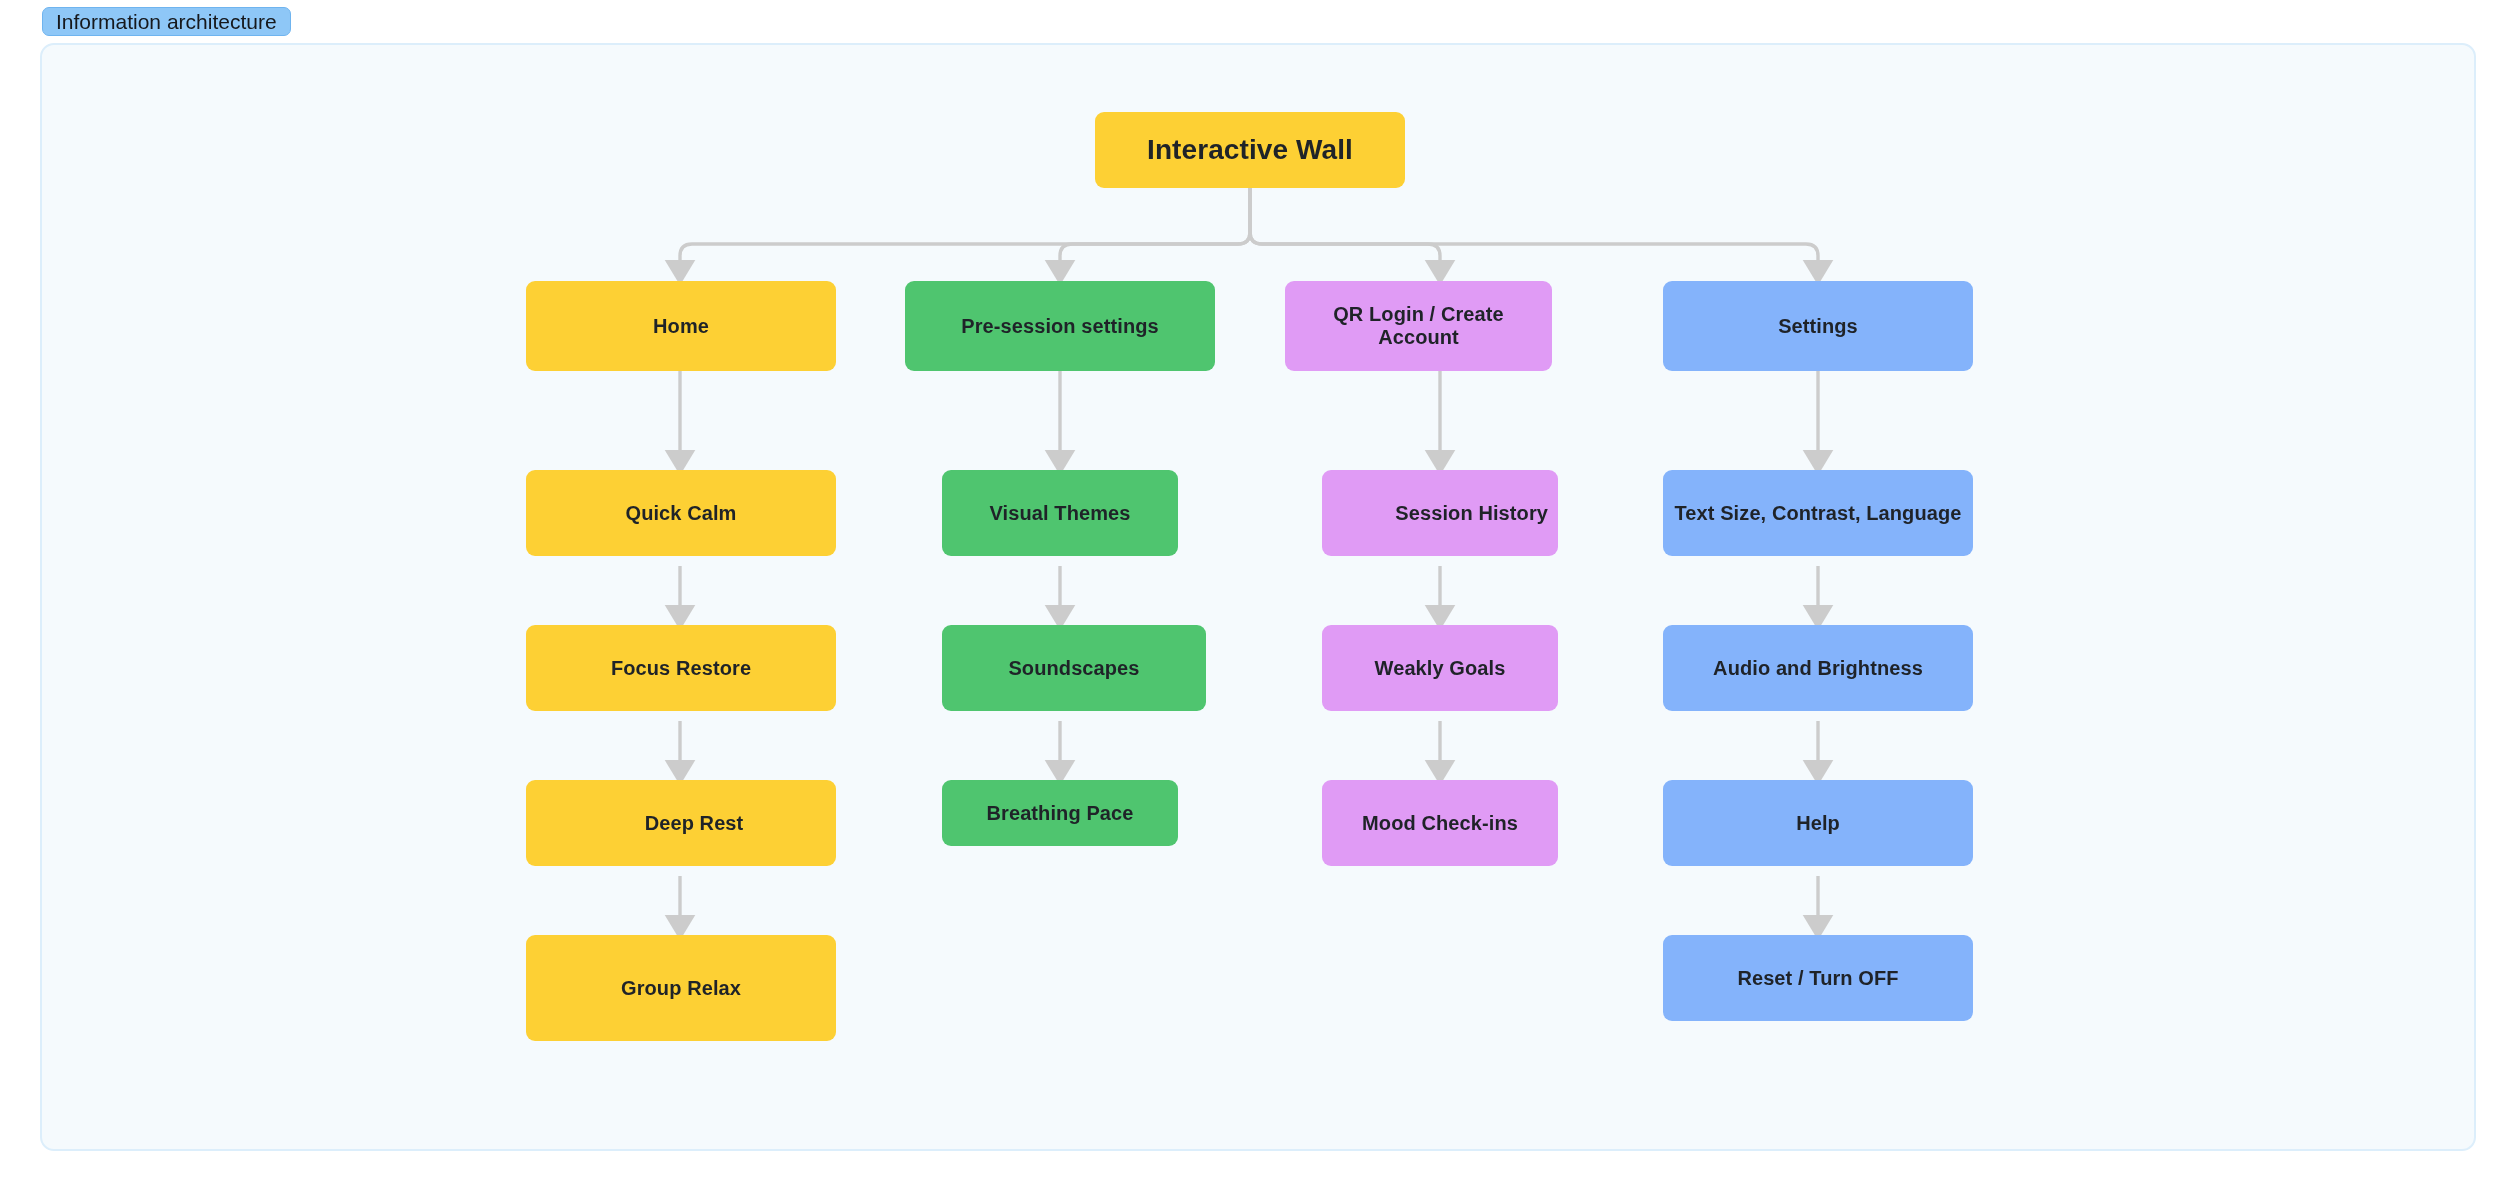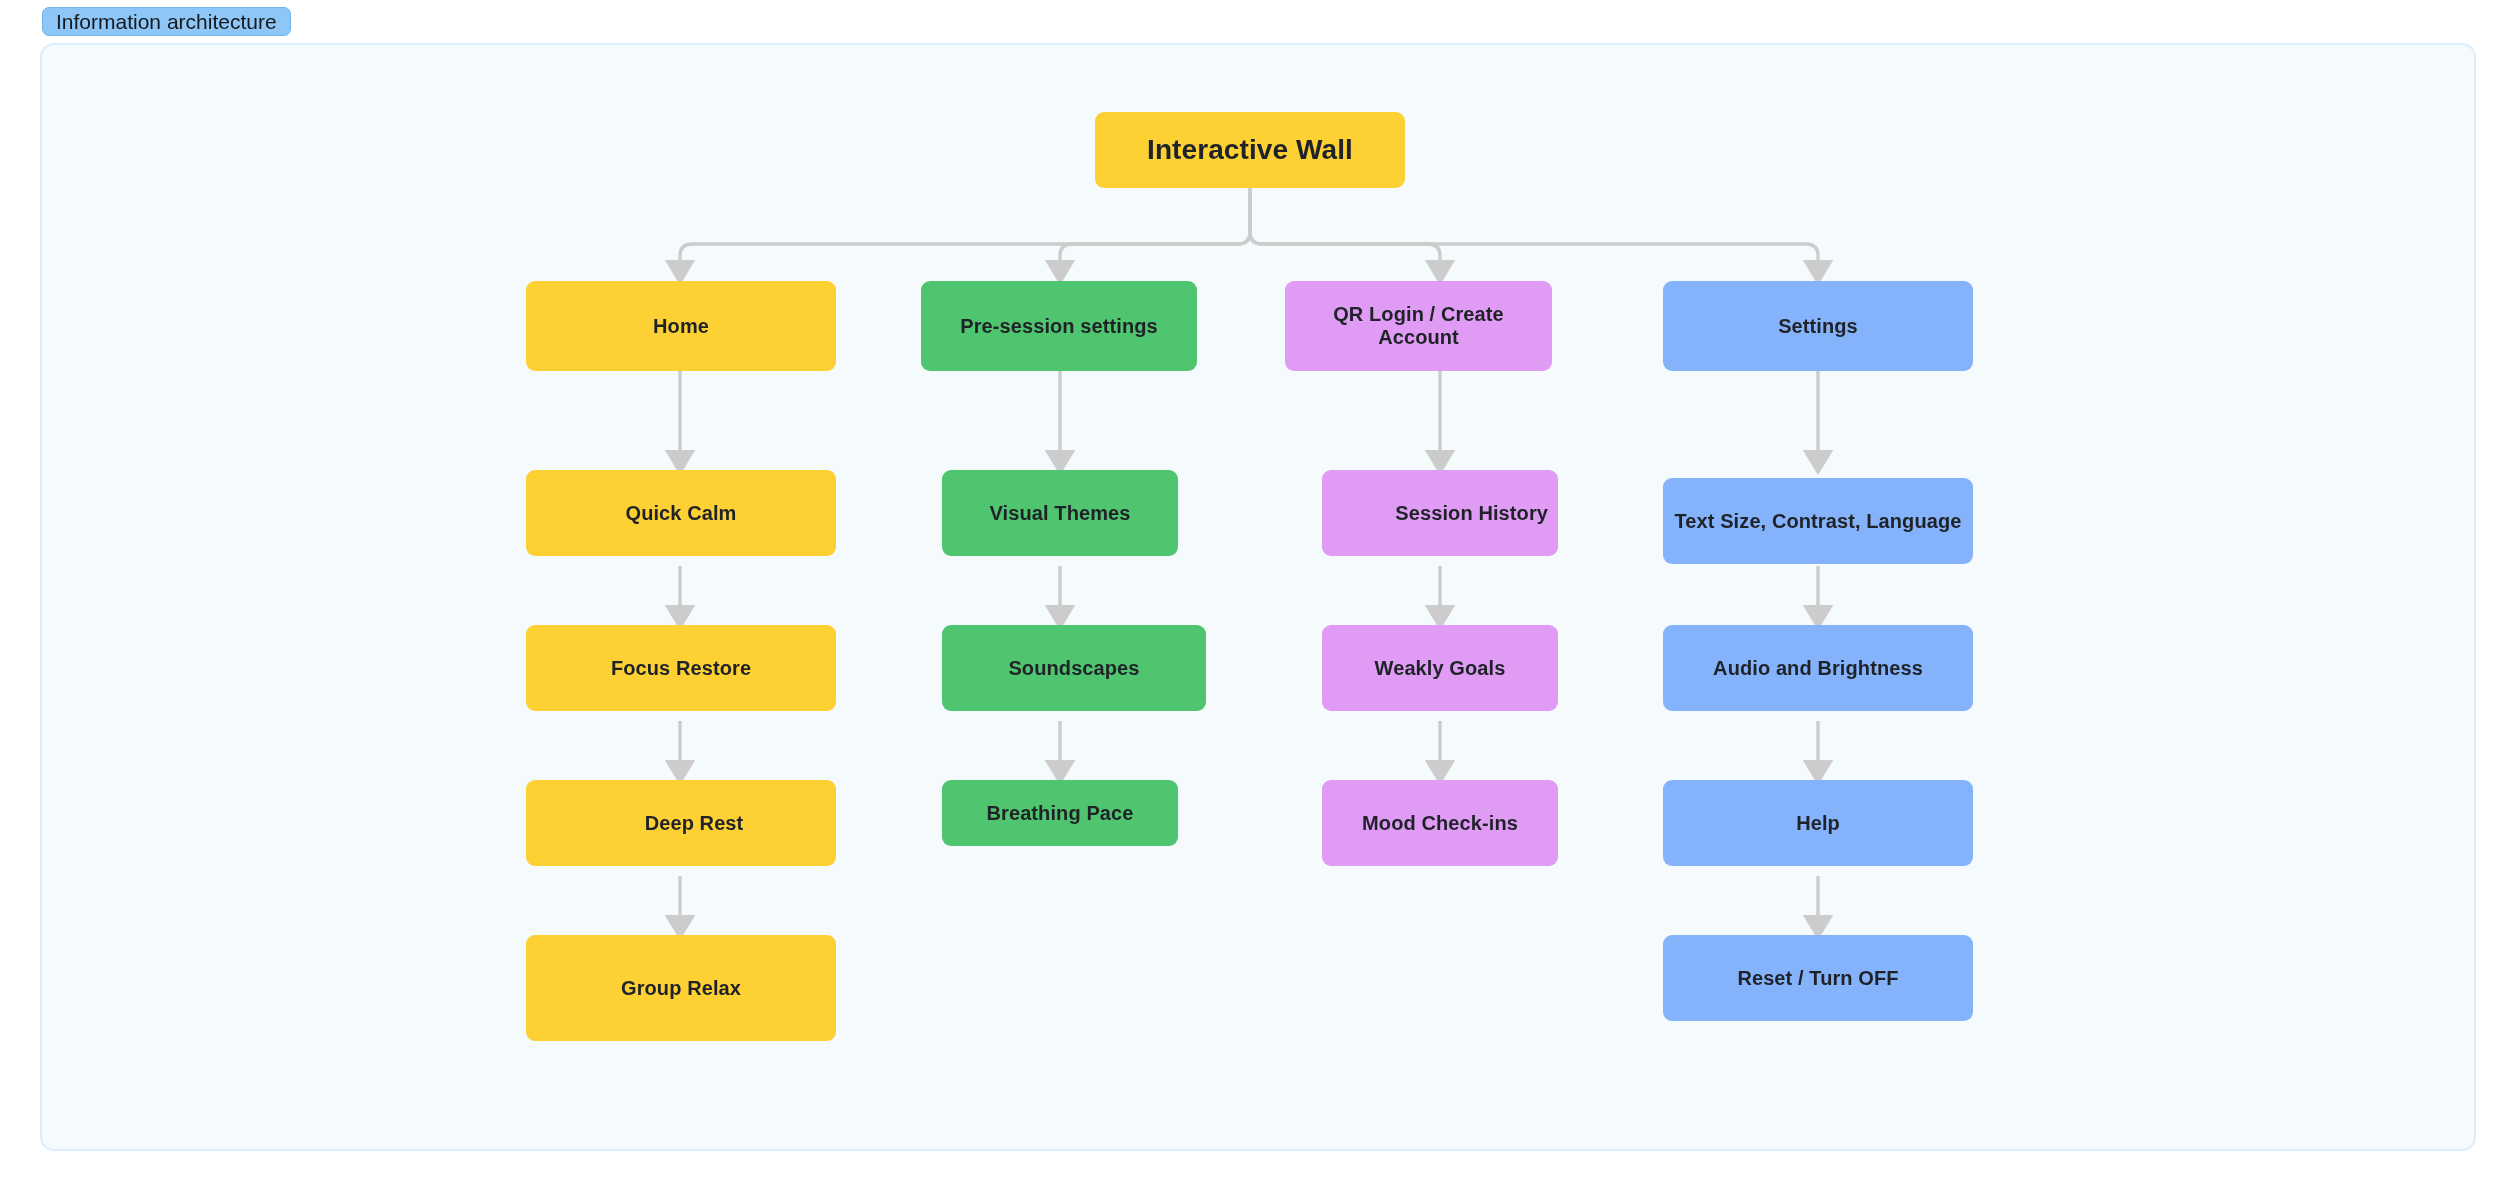--- a/index.html
+++ b/index.html
@@ -131,21 +131,21 @@
   </svg>
 
   <div class="node root c-yellow" style="left:1095px; top:112px; width:310px; height:76px;">
     <span>Interactive Wall</span>
   </div>
 
   <div class="node lvl c-yellow" style="left:526px; top:281px; width:310px; height:90px;">
     <span>Home</span>
   </div>
 
-  <div class="node lvl c-green" style="left:905px; top:281px; width:276px; height:90px;margin-left:16px;">
+  <div class="node lvl c-green" style="left:905px; top:281px; width:310px; height:90px;">
     <span>Pre-session settings</span>
   </div>
 
   <div class="node lvl c-purple" style="left:1285px; top:281px; width:267px; height:90px;">
     <span>QR Login / Create Account</span>
   </div>
 
   <div class="node lvl c-blue" style="left:1663px; top:281px; width:310px; height:90px;">
     <span>Settings</span>
   </div>
@@ -155,21 +155,21 @@
   </div>
 
   <div class="node lvl c-green" style="left:942px; top:470px; width:236px; height:86px;">
     <span>Visual Themes</span>
   </div>
 
   <div class="node lvl c-purple" style="left:1322px; top:470px; width:236px; height:86px;justify-content:flex-end;">
     <span>Session History</span>
   </div>
 
-  <div class="node lvl c-blue" style="left:1663px; top:470px; width:310px; height:86px;margin-top:8px;">
+  <div class="node lvl c-blue" style="left:1663px; top:470px; width:310px; height:86px;">
     <span>Text Size, Contrast, Language</span>
   </div>
 
   <div class="node lvl c-yellow" style="left:526px; top:625px; width:310px; height:86px;">
     <span>Focus Restore</span>
   </div>
 
   <div class="node lvl c-green" style="left:942px; top:625px; width:264px; height:86px;">
     <span>Soundscapes</span>
   </div>

